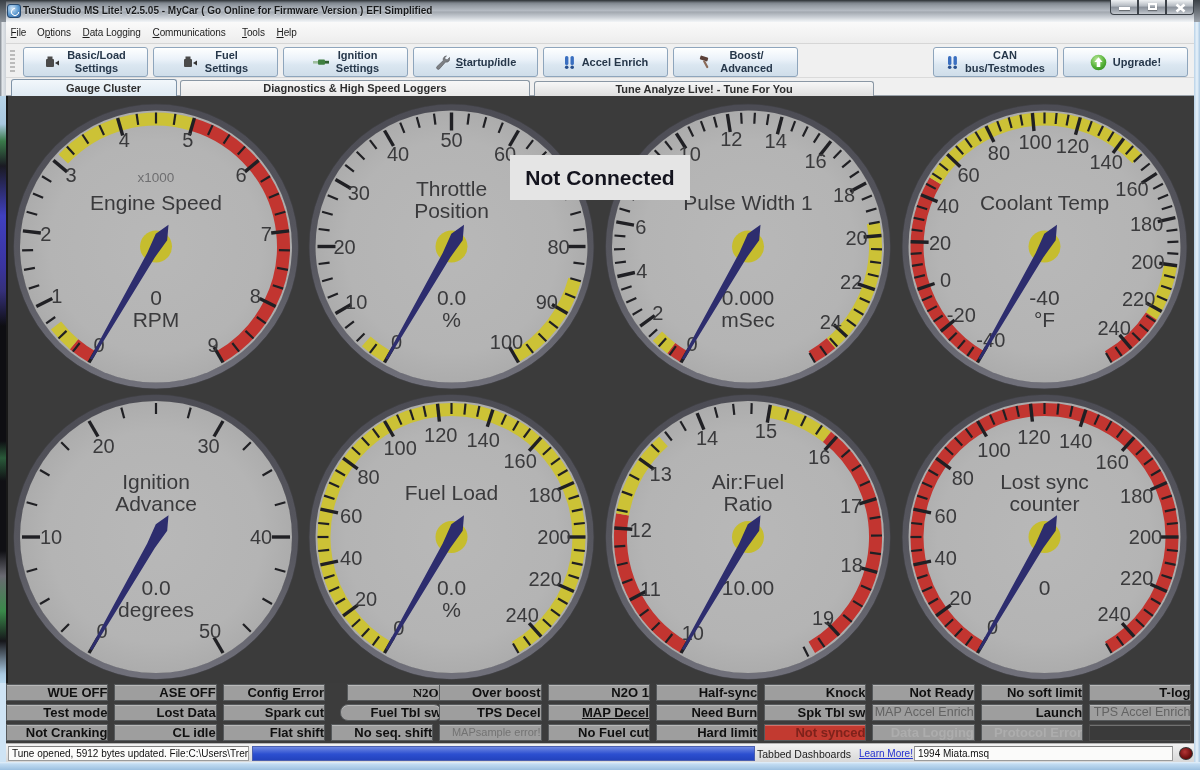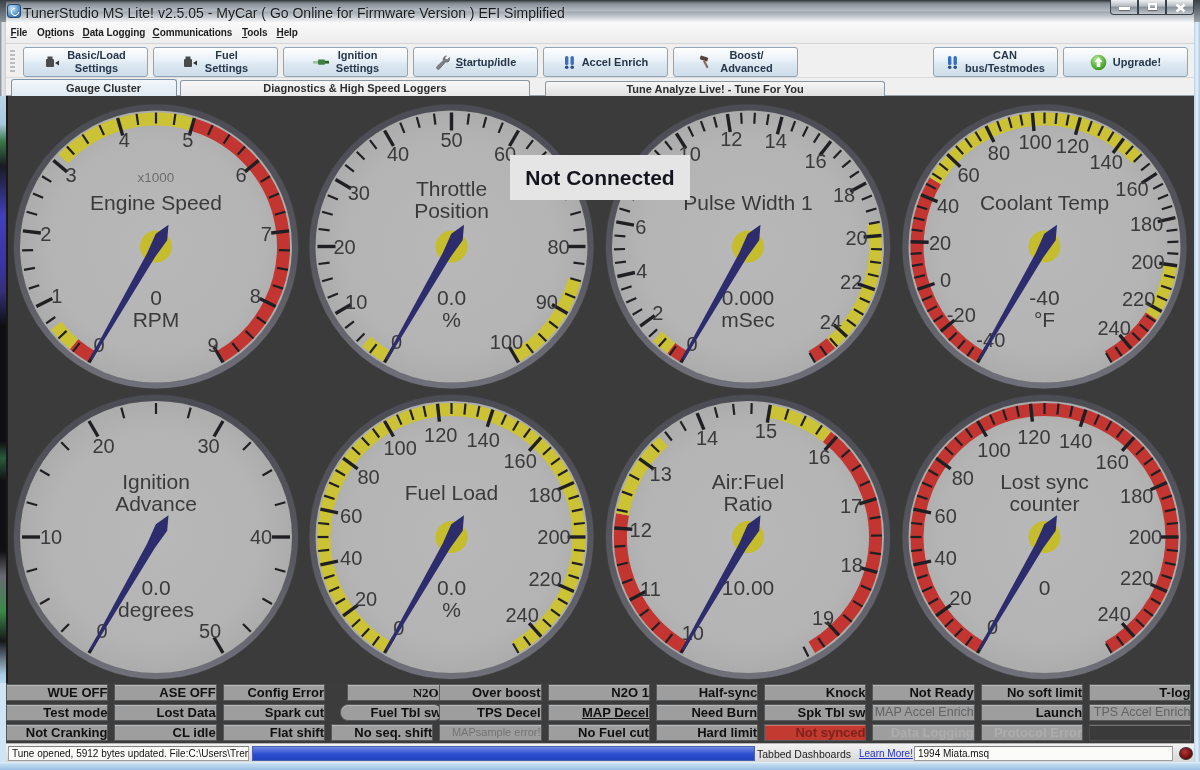--- a/index.html
+++ b/index.html
@@ -1,32 +1,32 @@
 <!DOCTYPE html>
 <html><head><meta charset="utf-8">
 <style>
 * { margin:0; padding:0; box-sizing:border-box; }
 html,body { width:1200px; height:770px; overflow:hidden; font-family:"Liberation Sans", sans-serif; }
 #win { position:relative; width:1200px; height:770px; background:#3b3b3b; }
 
 #title { position:absolute; left:0; top:0; width:1200px; height:22px;
   background:linear-gradient(180deg,#2a2f33 0px,#7e858d 3px,#949ba3 25%,#b4bac2 48%,#a2a8b0 55%,#cdd2d8 80%,#eef1f4 97%);
 }
-#title .txt { position:absolute; left:23px; top:5px; font-size:14px; font-weight:normal; color:#17191b; text-shadow:0 1px 1px rgba(255,255,255,.55); white-space:nowrap; }
+#title .txt { position:absolute; left:23px; top:5px; font-size:10px; font-weight:bold; color:#17191b; text-shadow:0 1px 1px rgba(255,255,255,.55); white-space:nowrap; }
 #appicon { position:absolute; left:7px; top:4px; width:14px; height:14px; border-radius:3px;
   background:radial-gradient(circle at 35% 30%, #cfe4f7, #5d9ad0 55%, #2a5a96); border:1px solid #274a70; }
 #appicon:after { content:""; position:absolute; left:3px; top:3px; width:6px; height:6px; border:1.5px solid #fff; border-radius:50%; border-top-color:transparent; transform:rotate(45deg); }
 #winbtns { position:absolute; right:83px; top:0px; width:86px; height:17px; display:flex; }
 #winbtns { right:4px; }
 .wb { width:28px; height:15px; border:1px solid #3c4249; border-top:none; background:linear-gradient(180deg,#eef1f3 0%,#b6bcc3 42%,#8b929b 52%,#a8aeb6 80%,#c4c9cf 100%); color:#fff; font-size:9.5px; line-height:13px; text-align:center; font-weight:bold; text-shadow:0 1px 1px rgba(0,0,0,.45); }
 .wb.first { border-radius:0 0 0 4px; }
 .wb.last  { border-radius:0 0 4px 0; }
 
 #menubar { position:absolute; left:6px; top:22px; width:1188px; height:22px; background:linear-gradient(180deg,#fafafa,#ededed); border-bottom:1px solid #d6d6d6; }
-.mi { position:absolute; top:5px; font-size:10px; letter-spacing:-0.1px; font-weight:bold; color:#1d1d1d; }
+.mi { position:absolute; top:5px; font-size:10px; letter-spacing:-0.1px; font-weight:normal; color:#1d1d1d; }
 .mi u { text-decoration:underline; }
 
 #toolbar { position:absolute; left:6px; top:44px; width:1188px; height:34px; background:#f0f0f0; border-bottom:1px solid #dadada; }
 #grip { position:absolute; left:4px; top:6px; width:5px; height:22px; background:repeating-linear-gradient(180deg,#bbb 0 2px,#f0f0f0 2px 4px); }
 .tb { position:absolute; top:3px; width:125px; height:30px; border:1px solid #8ea5bc; border-radius:3px;
   background:linear-gradient(180deg,#feffff,#ebf2f9 40%,#dbe7f1 60%,#cfdde9); box-shadow:inset 0 1px 0 #fff;
   display:flex; align-items:center; justify-content:center; font-size:11px; font-weight:bold; color:#26374a; text-align:center; line-height:13px; }
 .tb .tic { margin-right:6px; flex:none; display:flex; }
 
 #tabbar { position:absolute; left:6px; top:78px; width:1188px; height:18px; background:#f0f0f0; border-bottom:1px solid #9aa2aa; }
@@ -137,21 +137,21 @@
                 <stop offset="1" stop-color="#2f8a1e"></stop>
               </radialGradient>
             </defs>
             <path d="M8.5 3.2 L12.6 8 L10.3 8 L10.3 13 L6.7 13 L6.7 8 L4.4 8 Z" fill="#fff"></path>
           </svg>
         </span>Upgrade!</div>
   </div>
   <div id="tabbar">
     <div class="tab sel" style="left:5px; top:1px; width:166px; height:17px; line-height:16px;padding-left:19px;">Gauge Cluster</div>
     <div class="tab" style="left:174px; top:2px; width:350px; height:29px; line-height:14px;">Diagnostics &amp; High Speed Loggers</div>
-    <div class="tab" style="left:539px; top:3px; width:340px; height:15px; line-height:14px;">Tune Analyze Live! - Tune For You</div>
+    <div class="tab" style="left:528px; top:3px; width:340px; height:15px; line-height:14px;">Tune Analyze Live! - Tune For You</div>
   </div>
   <div id="panel">
 <svg width="1186" height="587" viewBox="8 96 1186 587" font-family="Liberation Sans, sans-serif" style="position:absolute;left:0;top:0">
 <defs>
 <radialGradient id="face">
             <stop offset="0%" stop-color="#b8b8b8"></stop>
             <stop offset="78%" stop-color="#b4b4b4"></stop>
             <stop offset="100%" stop-color="#acacac"></stop>
           </radialGradient>
 <linearGradient id="rim" x1="0" y1="0" x2="0" y2="1">

